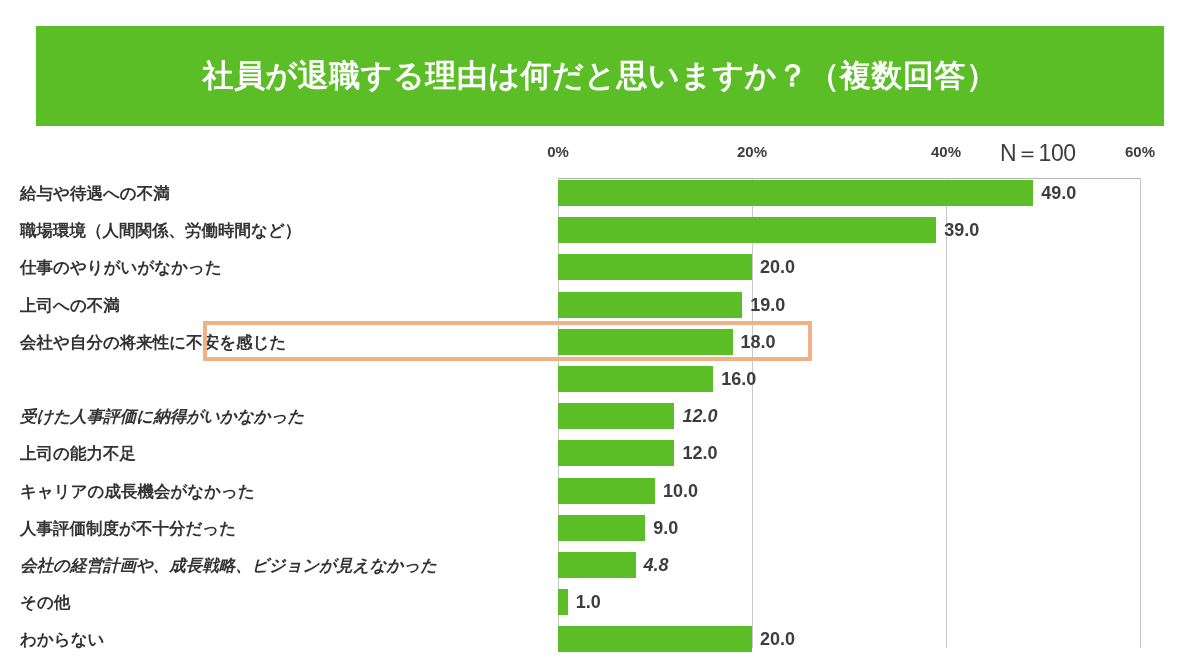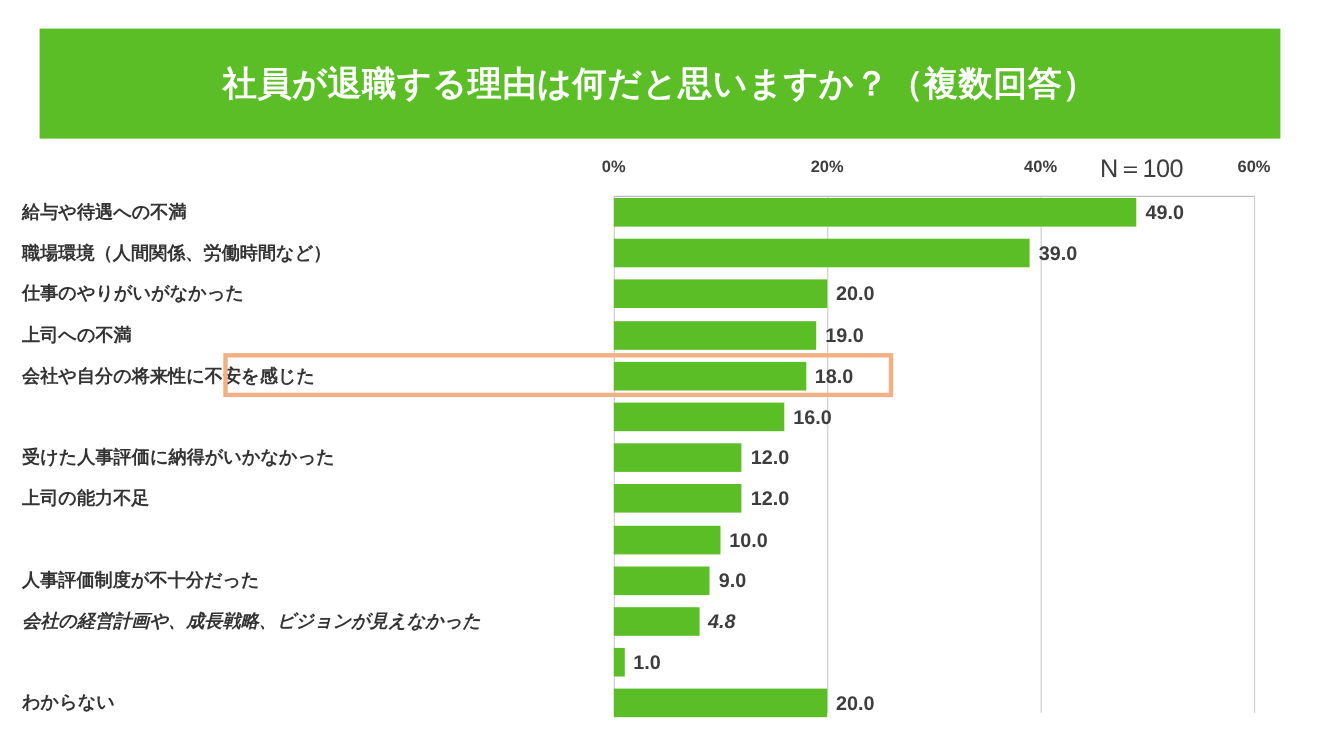--- a/index.html
+++ b/index.html
@@ -185,45 +185,47 @@
       </div>
       <div class="row" style="top: 328.8px;">
         <div class="cat-label-inner">会社や自分の将来性に不安を感じた</div>
         <div class="bar" style="width: 174.6px; background: rgb(92, 190, 39);"></div>
         <div class="bar-value" style="left: 740.6px;">18.0</div>
       </div>
       <div class="row" style="top: 366px;">
         <div class="bar" style="width: 155.2px; background: rgb(92, 190, 39);"></div>
         <div class="bar-value" style="left: 721.2px;">16.0</div>
       </div>
-      <div class="row" style="top: 403.2px;">
+      <div class="row" style="top: 403.2px; font-style: italic;">
         <div class="cat-label-inner">受けた人事評価に納得がいかなかった</div>
         <div class="bar" style="width: 116.4px; background: rgb(92, 190, 39);"></div>
         <div class="bar-value" style="left: 682.4px;">12.0</div>
       </div>
       <div class="row" style="top: 440.4px;">
         <div class="cat-label-inner">上司の能力不足</div>
         <div class="bar" style="width: 116.4px; background: rgb(92, 190, 39);"></div>
         <div class="bar-value" style="left: 682.4px;">12.0</div>
       </div>
       <div class="row" style="top: 477.6px;">
+        <div class="cat-label-inner">キャリアの成長機会がなかった</div>
         <div class="bar" style="width: 97px; background: rgb(92, 190, 39);"></div>
         <div class="bar-value" style="left: 663px;">10.0</div>
       </div>
       <div class="row" style="top: 514.8px;">
         <div class="cat-label-inner">人事評価制度が不十分だった</div>
         <div class="bar" style="width: 87.3px; background: rgb(92, 190, 39);"></div>
         <div class="bar-value" style="left: 653.3px;">9.0</div>
       </div>
       <div class="row" style="top: 552px; font-style: italic;">
         <div class="cat-label-inner">会社の経営計画や、成長戦略、ビジョンが見えなかった</div>
         <div class="bar" style="width: 77.6px; background: rgb(92, 190, 39);"></div>
         <div class="bar-value" style="left: 643.6px;">4.8</div>
       </div>
       <div class="row" style="top: 589.2px;">
+        <div class="cat-label-inner">その他</div>
         <div class="bar" style="width: 9.7px; background: rgb(92, 190, 39);"></div>
         <div class="bar-value" style="left: 575.7px;">1.0</div>
       </div>
       <div class="row" style="top: 626.4px;">
         <div class="cat-label-inner">わからない</div>
         <div class="bar" style="width: 194px; background: rgb(92, 190, 39);"></div>
         <div class="bar-value" style="left: 760px;">20.0</div>
       </div>
     </div>
 

